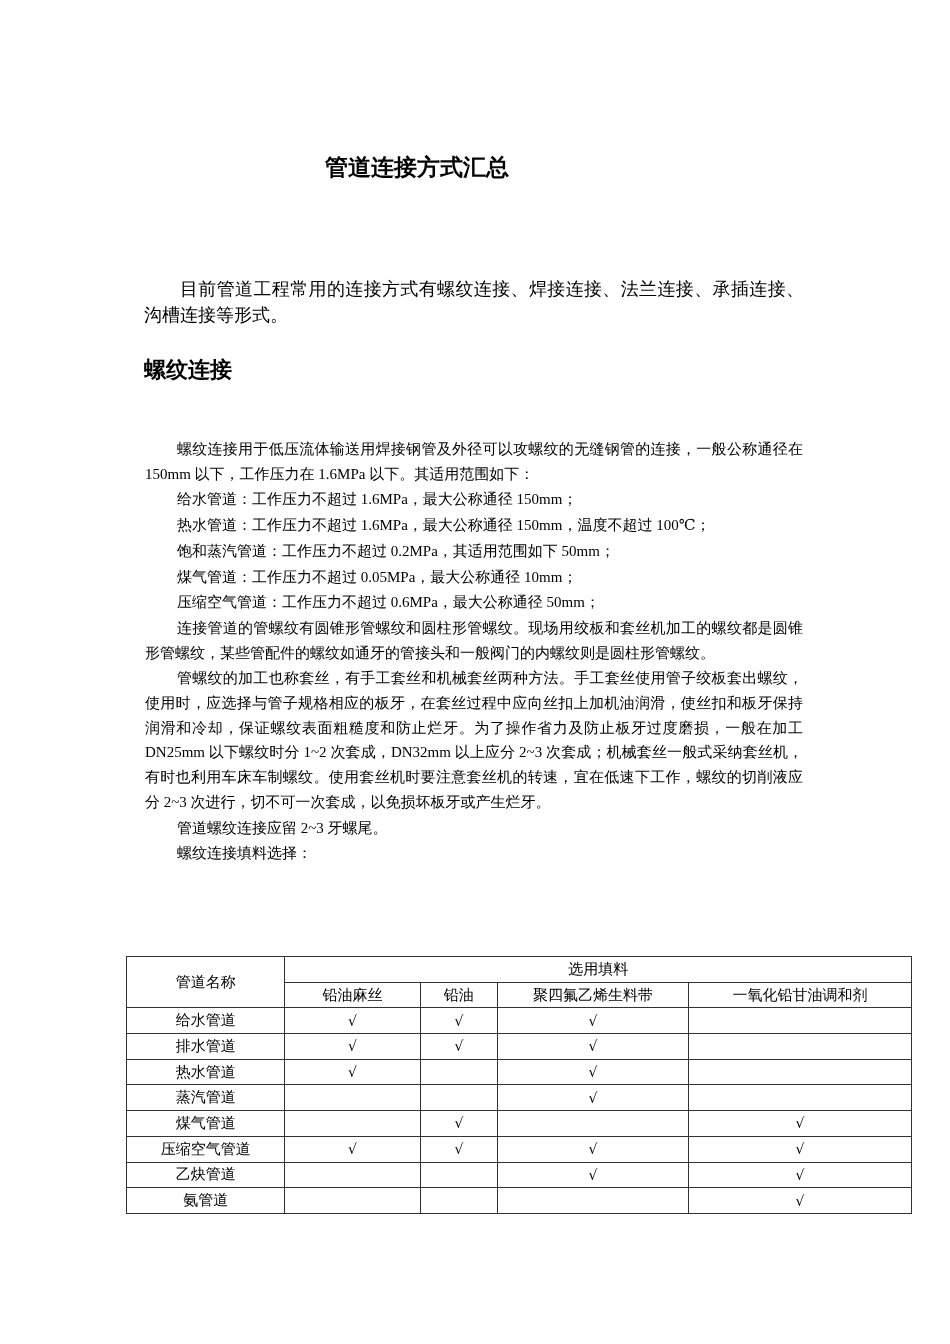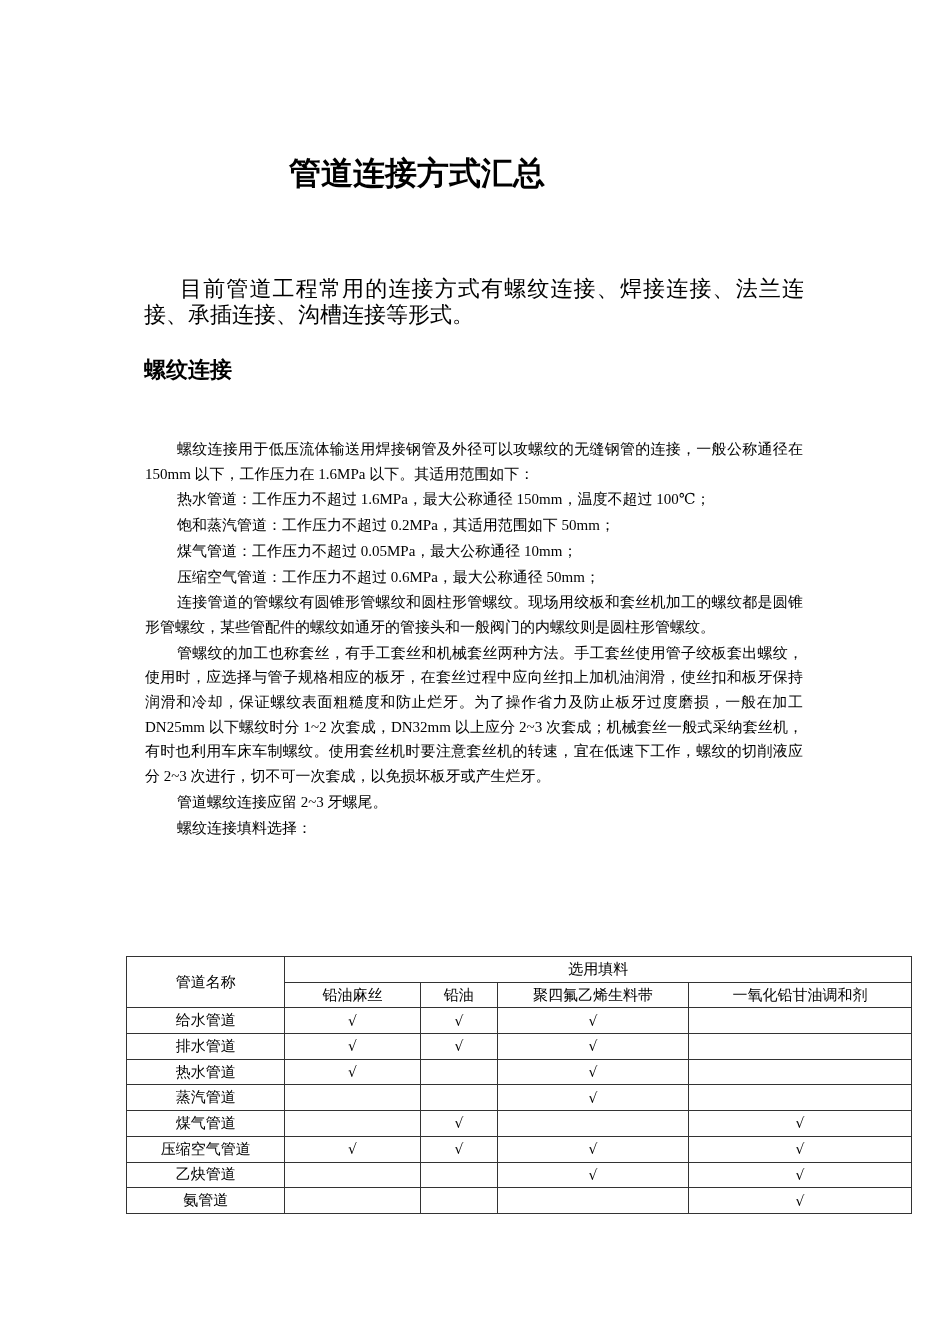--- a/index.html
+++ b/index.html
@@ -1,20 +1,20 @@
 <!DOCTYPE html>
 <html><head>
 <meta charset="utf-8">
 <style>
   html, body { margin: 0; padding: 0; background: #ffffff; }
   body { width: 950px; height: 1344px; position: relative; overflow: hidden;
          font-family: "Liberation Serif", "DejaVu Serif", serif; color: #000; }
   .title { position: absolute; top: 152px; left: 0; width: 834px; text-align: center;
-           font-size: 32px; font-weight: bold; font-family: "DejaVu Sans", sans-serif; letter-spacing: 0px; }
-  .intro { position: absolute; top: 276px; left: 144px; width: 660px; font-size: 22px; line-height: 26px;
+           font-size: 23px; font-weight: bold; font-family: "DejaVu Sans", sans-serif; letter-spacing: 0px; }
+  .intro { position: absolute; top: 276px; left: 144px; width: 660px; font-size: 18px; line-height: 26px;
            text-indent: 36px; text-align: justify; }
   .h2 { position: absolute; top: 355px; left: 144px; font-size: 22px; font-weight: bold;
         font-family: "DejaVu Sans", sans-serif; text-align: right; }
   .body { position: absolute; top: 436px; left: 144px; width: 660px; font-size: 15px; line-height: 24.7px; }
   .body p { margin: 1px; text-indent: 32px; text-align: justify; }
   table.fill { position: absolute; top: 956px; left: 126px; width: 786px; border-collapse: collapse;
                font-size: 15px; }
   table.fill td { border: 1px solid #333; text-align: center; height: 24.7px; padding: 0; }
   .c0 { width: 136px; } .c1 { width: 116px; } .c2 { width: 66px; } .c3 { width: 164px; } .c4 { width: 192px; }
   .chk { font-family: "DejaVu Sans", sans-serif; font-size: 14px; }
@@ -23,20 +23,21 @@
 <body>
 
 <div class="title">管道连接方式汇总</div>
 
 <div class="intro">目前管道工程常用的连接方式有螺纹连接、焊接连接、法兰连接、承插连接、沟槽连接等形式。</div>
 
 <div class="h2">螺纹连接</div>
 
 <div class="body">
   <p>螺纹连接用于低压流体输送用焊接钢管及外径可以攻螺纹的无缝钢管的连接，一般公称通径在 150mm 以下，工作压力在 1.6MPa 以下。其适用范围如下：</p>
+  <p>给水管道：工作压力不超过 1.6MPa，最大公称通径 150mm；</p>
   <p>热水管道：工作压力不超过 1.6MPa，最大公称通径 150mm，温度不超过 100℃；</p>
   <p>饱和蒸汽管道：工作压力不超过 0.2MPa，其适用范围如下 50mm；</p>
   <p>煤气管道：工作压力不超过 0.05MPa，最大公称通径 10mm；</p>
   <p>压缩空气管道：工作压力不超过 0.6MPa，最大公称通径 50mm；</p>
   <p>连接管道的管螺纹有圆锥形管螺纹和圆柱形管螺纹。现场用绞板和套丝机加工的螺纹都是圆锥形管螺纹，某些管配件的螺纹如通牙的管接头和一般阀门的内螺纹则是圆柱形管螺纹。</p>
   <p>管螺纹的加工也称套丝，有手工套丝和机械套丝两种方法。手工套丝使用管子绞板套出螺纹，使用时，应选择与管子规格相应的板牙，在套丝过程中应向丝扣上加机油润滑，使丝扣和板牙保持润滑和冷却，保证螺纹表面粗糙度和防止烂牙。为了操作省力及防止板牙过度磨损，一般在加工 DN25mm 以下螺纹时分 1~2 次套成，DN32mm 以上应分 2~3 次套成；机械套丝一般式采纳套丝机，有时也利用车床车制螺纹。使用套丝机时要注意套丝机的转速，宜在低速下工作，螺纹的切削液应分 2~3 次进行，切不可一次套成，以免损坏板牙或产生烂牙。</p>
   <p>管道螺纹连接应留 2~3 牙螺尾。</p>
   <p>螺纹连接填料选择：</p>
 </div>
 

